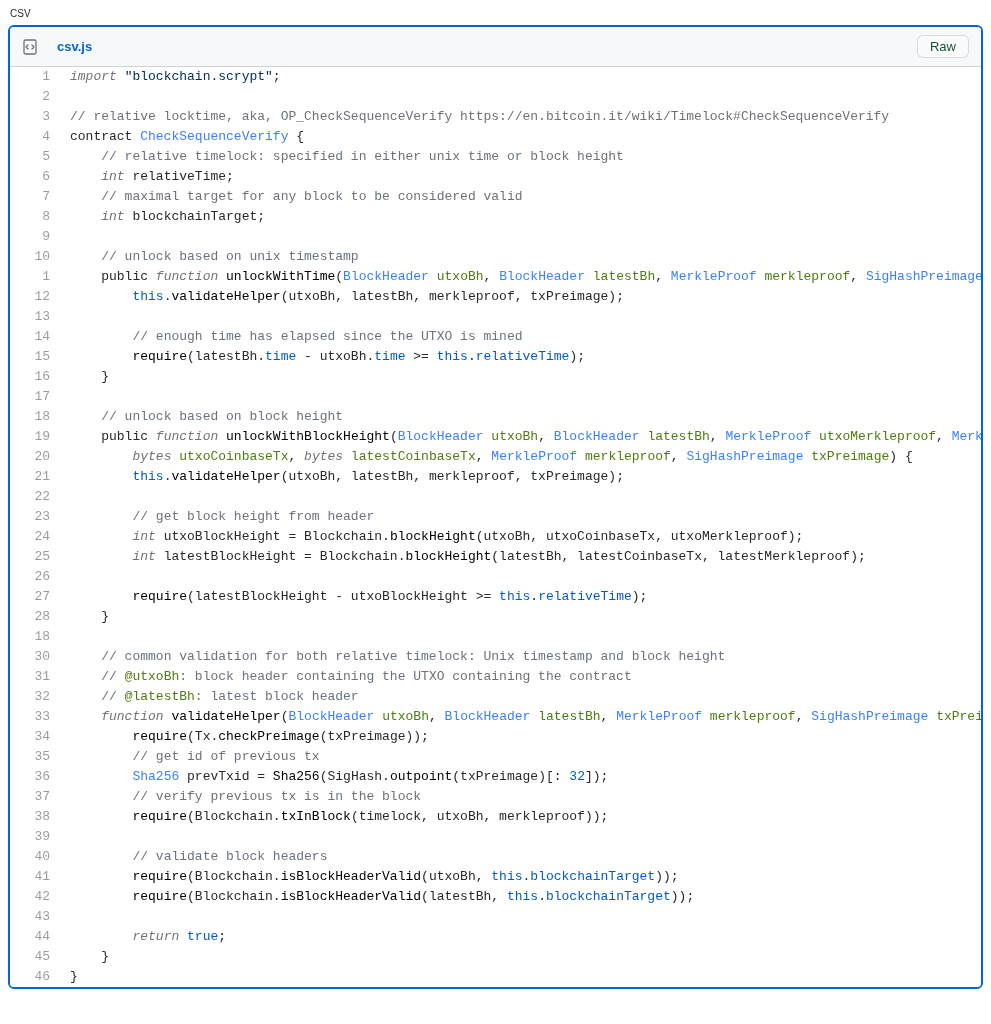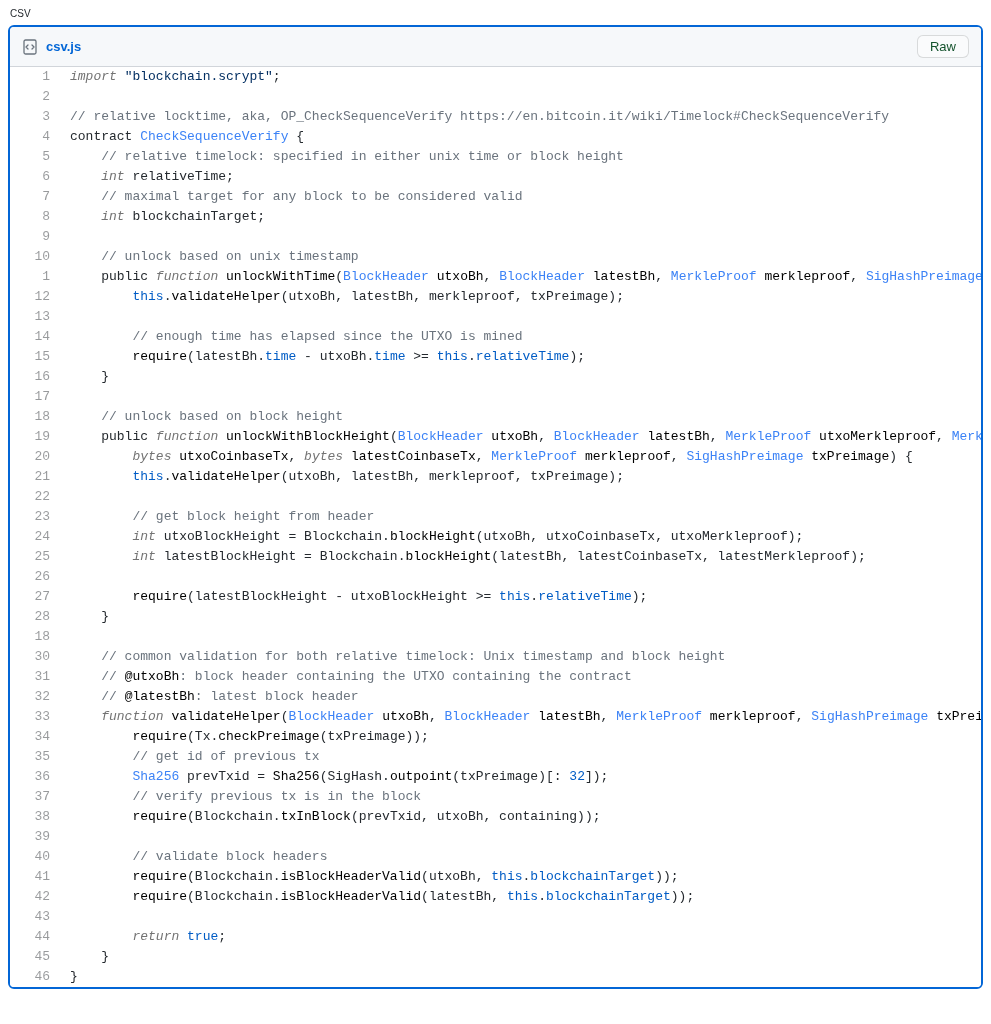--- a/index.html
+++ b/index.html
@@ -24,21 +24,21 @@
   display: flex;
   align-items: center;
   justify-content: space-between;
   padding: 8px 12px;
   background: #f6f8fa;
   border-bottom: 1px solid #d1d5da;
 }
 .file-info {
   display: flex;
   align-items: center;
-  gap: 8px;
+  gap: 19px;
 }
 .file-icon {
   width: 16px;
   height: 16px;
   display: inline-flex;
   align-items: center;
   justify-content: center;
 }
 .file-name {
   font-size: 13px;
@@ -80,21 +80,21 @@
   padding: 0 10px;
   white-space: pre;
   color: #24292e;
 }
 .tok-keyword { color: #737373; font-style: italic; }
 .tok-string  { color: #032f62; }
 .tok-comment { color: #6a737d; }
 .tok-type    { color: #3b82f6; }
 .tok-func    { color: #000000; }
 .tok-entity  { color: #005cc5; }
-.tok-param   { color: #000000; }
+.tok-param   { color: #4d7c0f; }
 .tok-const   { color: #005cc5; }
 .tok-bool    { color: #005cc5; }
 .scroll-hint {
   height: 14px;
   overflow-x: scroll;
 }
 .scroll-hint-inner {
   width: 1200px;
   height: 1px;
 }
@@ -264,21 +264,21 @@
           <tr>
             <td class="line-num">36</td>
             <td class="line-code"><span>        </span><span class="tok-type">Sha256</span><span> prevTxid = </span><span class="tok-func">Sha256</span><span>(SigHash.</span><span class="tok-func">outpoint</span><span>(txPreimage)[: </span><span class="tok-const">32</span><span>]);</span></td>
           </tr>
           <tr>
             <td class="line-num">37</td>
             <td class="line-code"><span>        </span><span class="tok-comment">// verify previous tx is in the block</span></td>
           </tr>
           <tr>
             <td class="line-num">38</td>
-            <td class="line-code"><span>        </span><span class="tok-func">require</span><span>(Blockchain.</span><span class="tok-func">txInBlock</span><span>(prevTxid, utxoBh, containing));</span></td>
+            <td class="line-code"><span>        </span><span class="tok-func">require</span><span>(Blockchain.</span><span class="tok-func">txInBlock</span><span>(timelock, utxoBh, merkleproof));</span></td>
           </tr>
           <tr>
             <td class="line-num">39</td>
             <td class="line-code">&nbsp;</td>
           </tr>
           <tr>
             <td class="line-num">40</td>
             <td class="line-code"><span>        </span><span class="tok-comment">// validate block headers</span></td>
           </tr>
           <tr>

